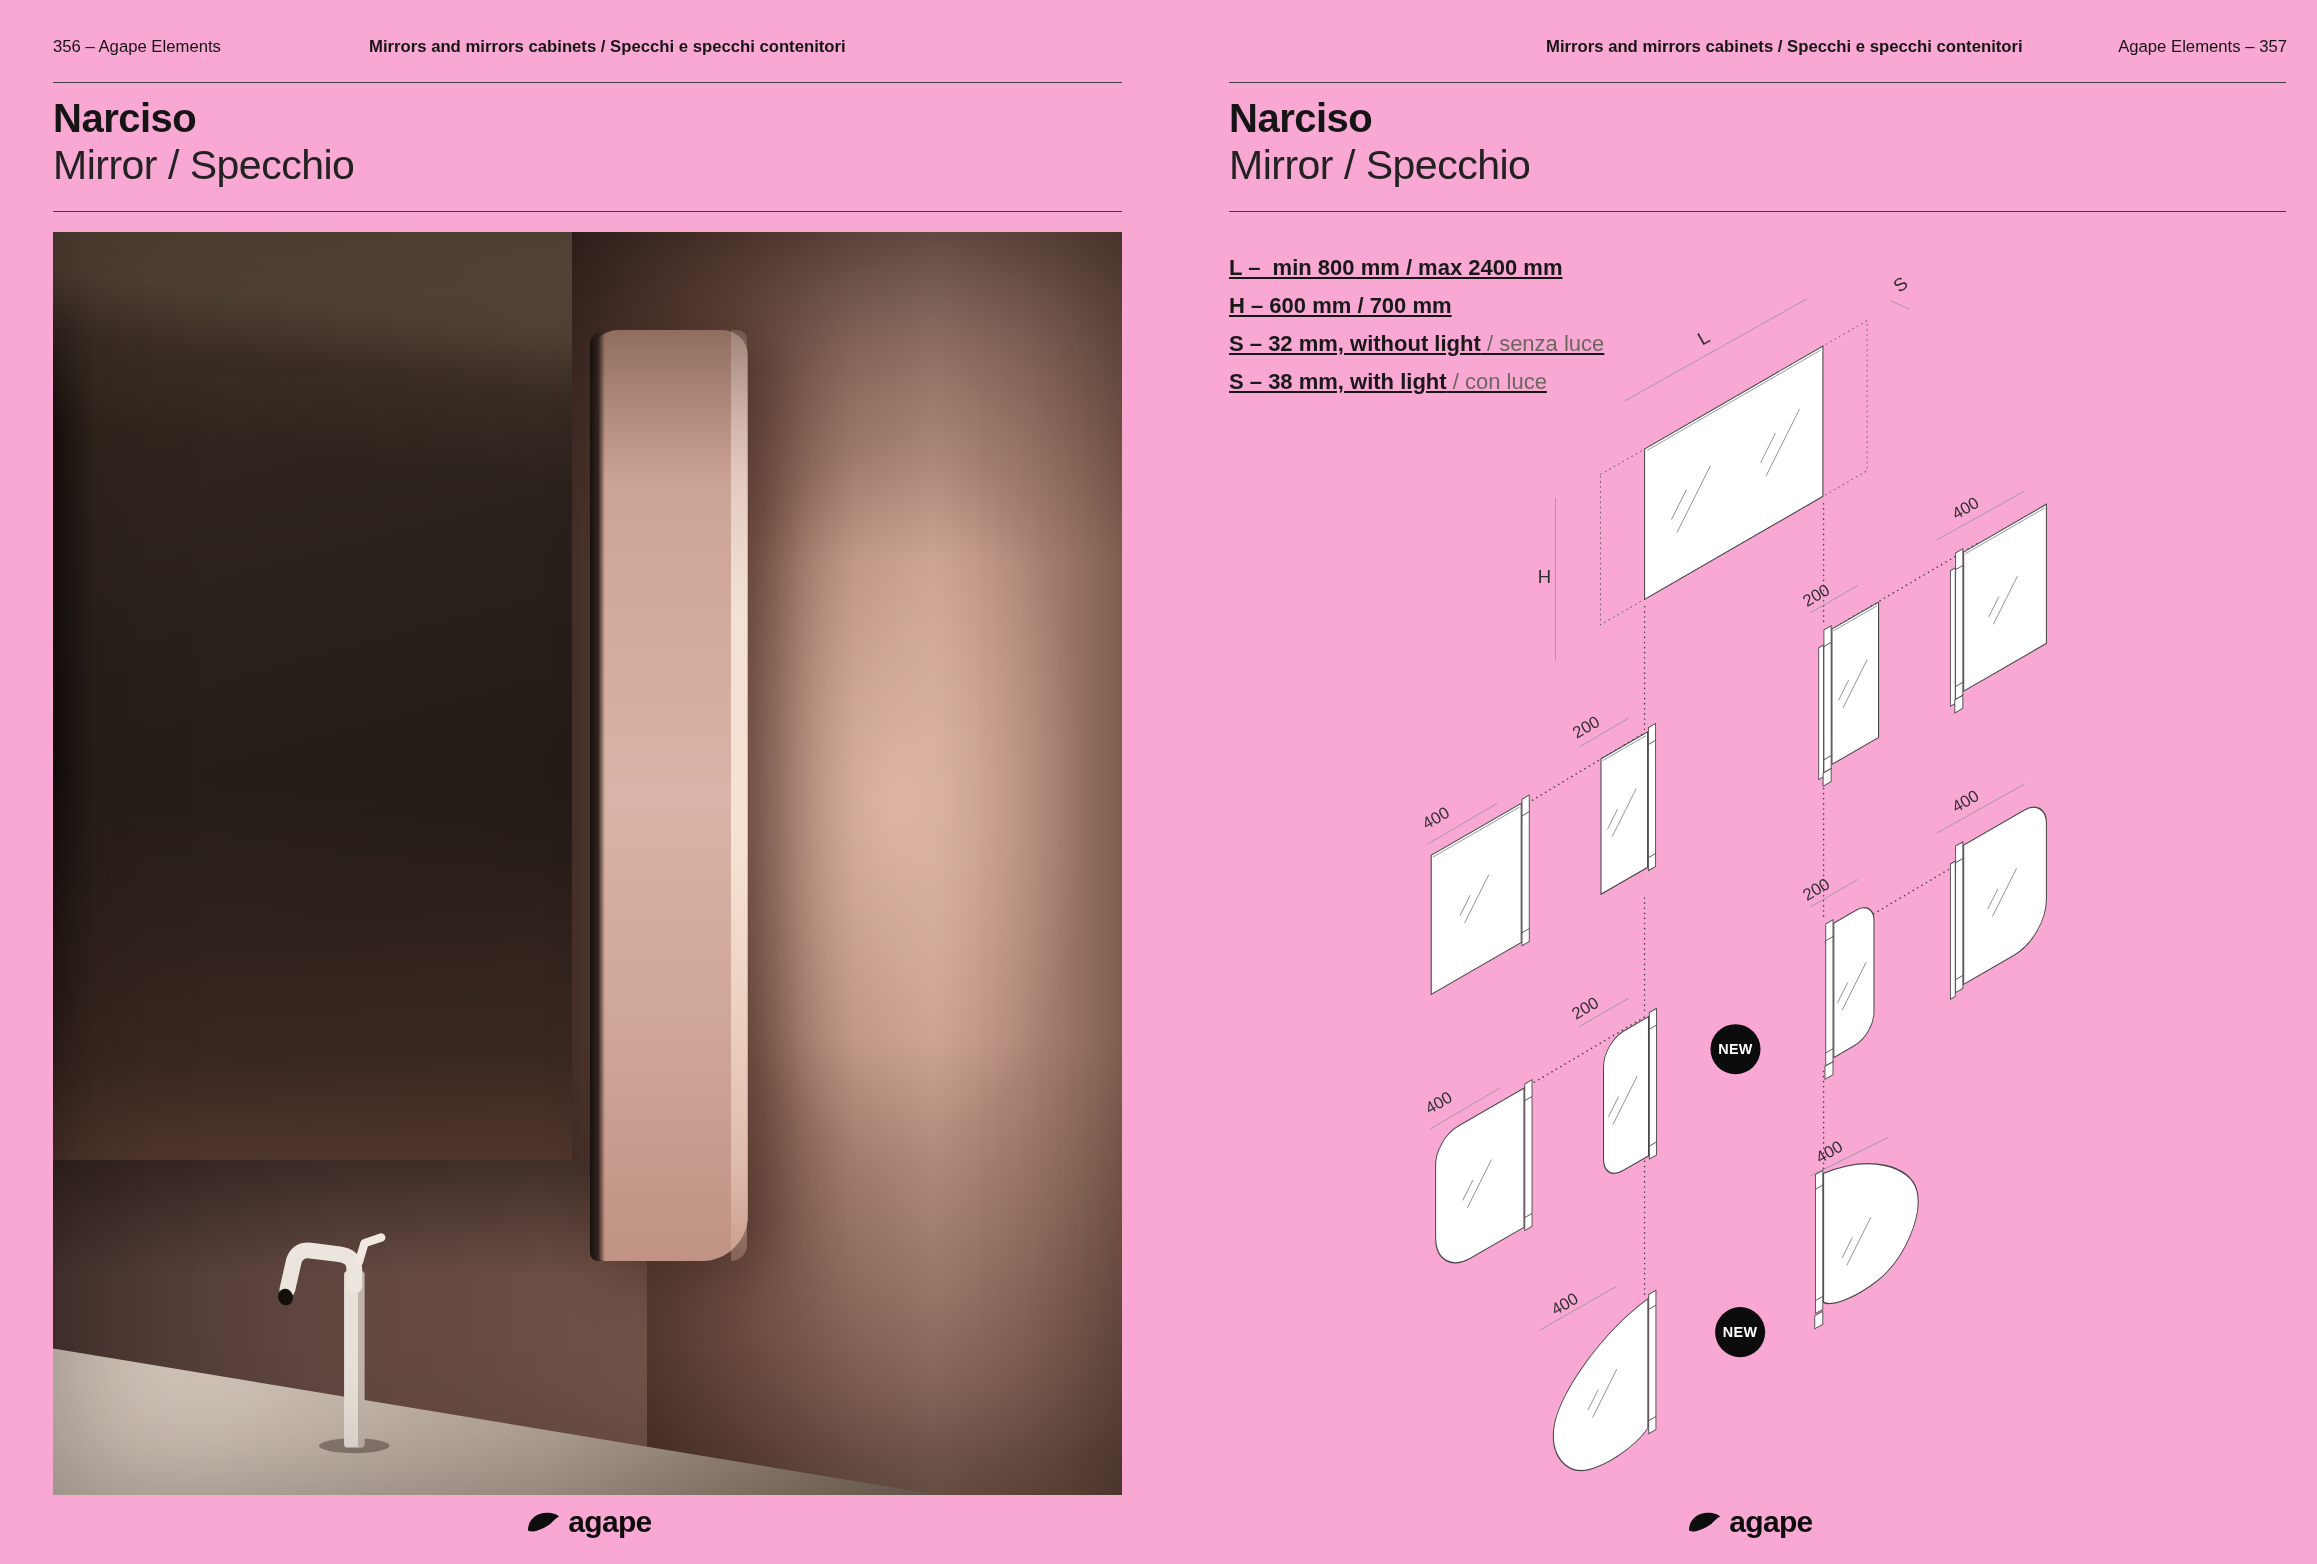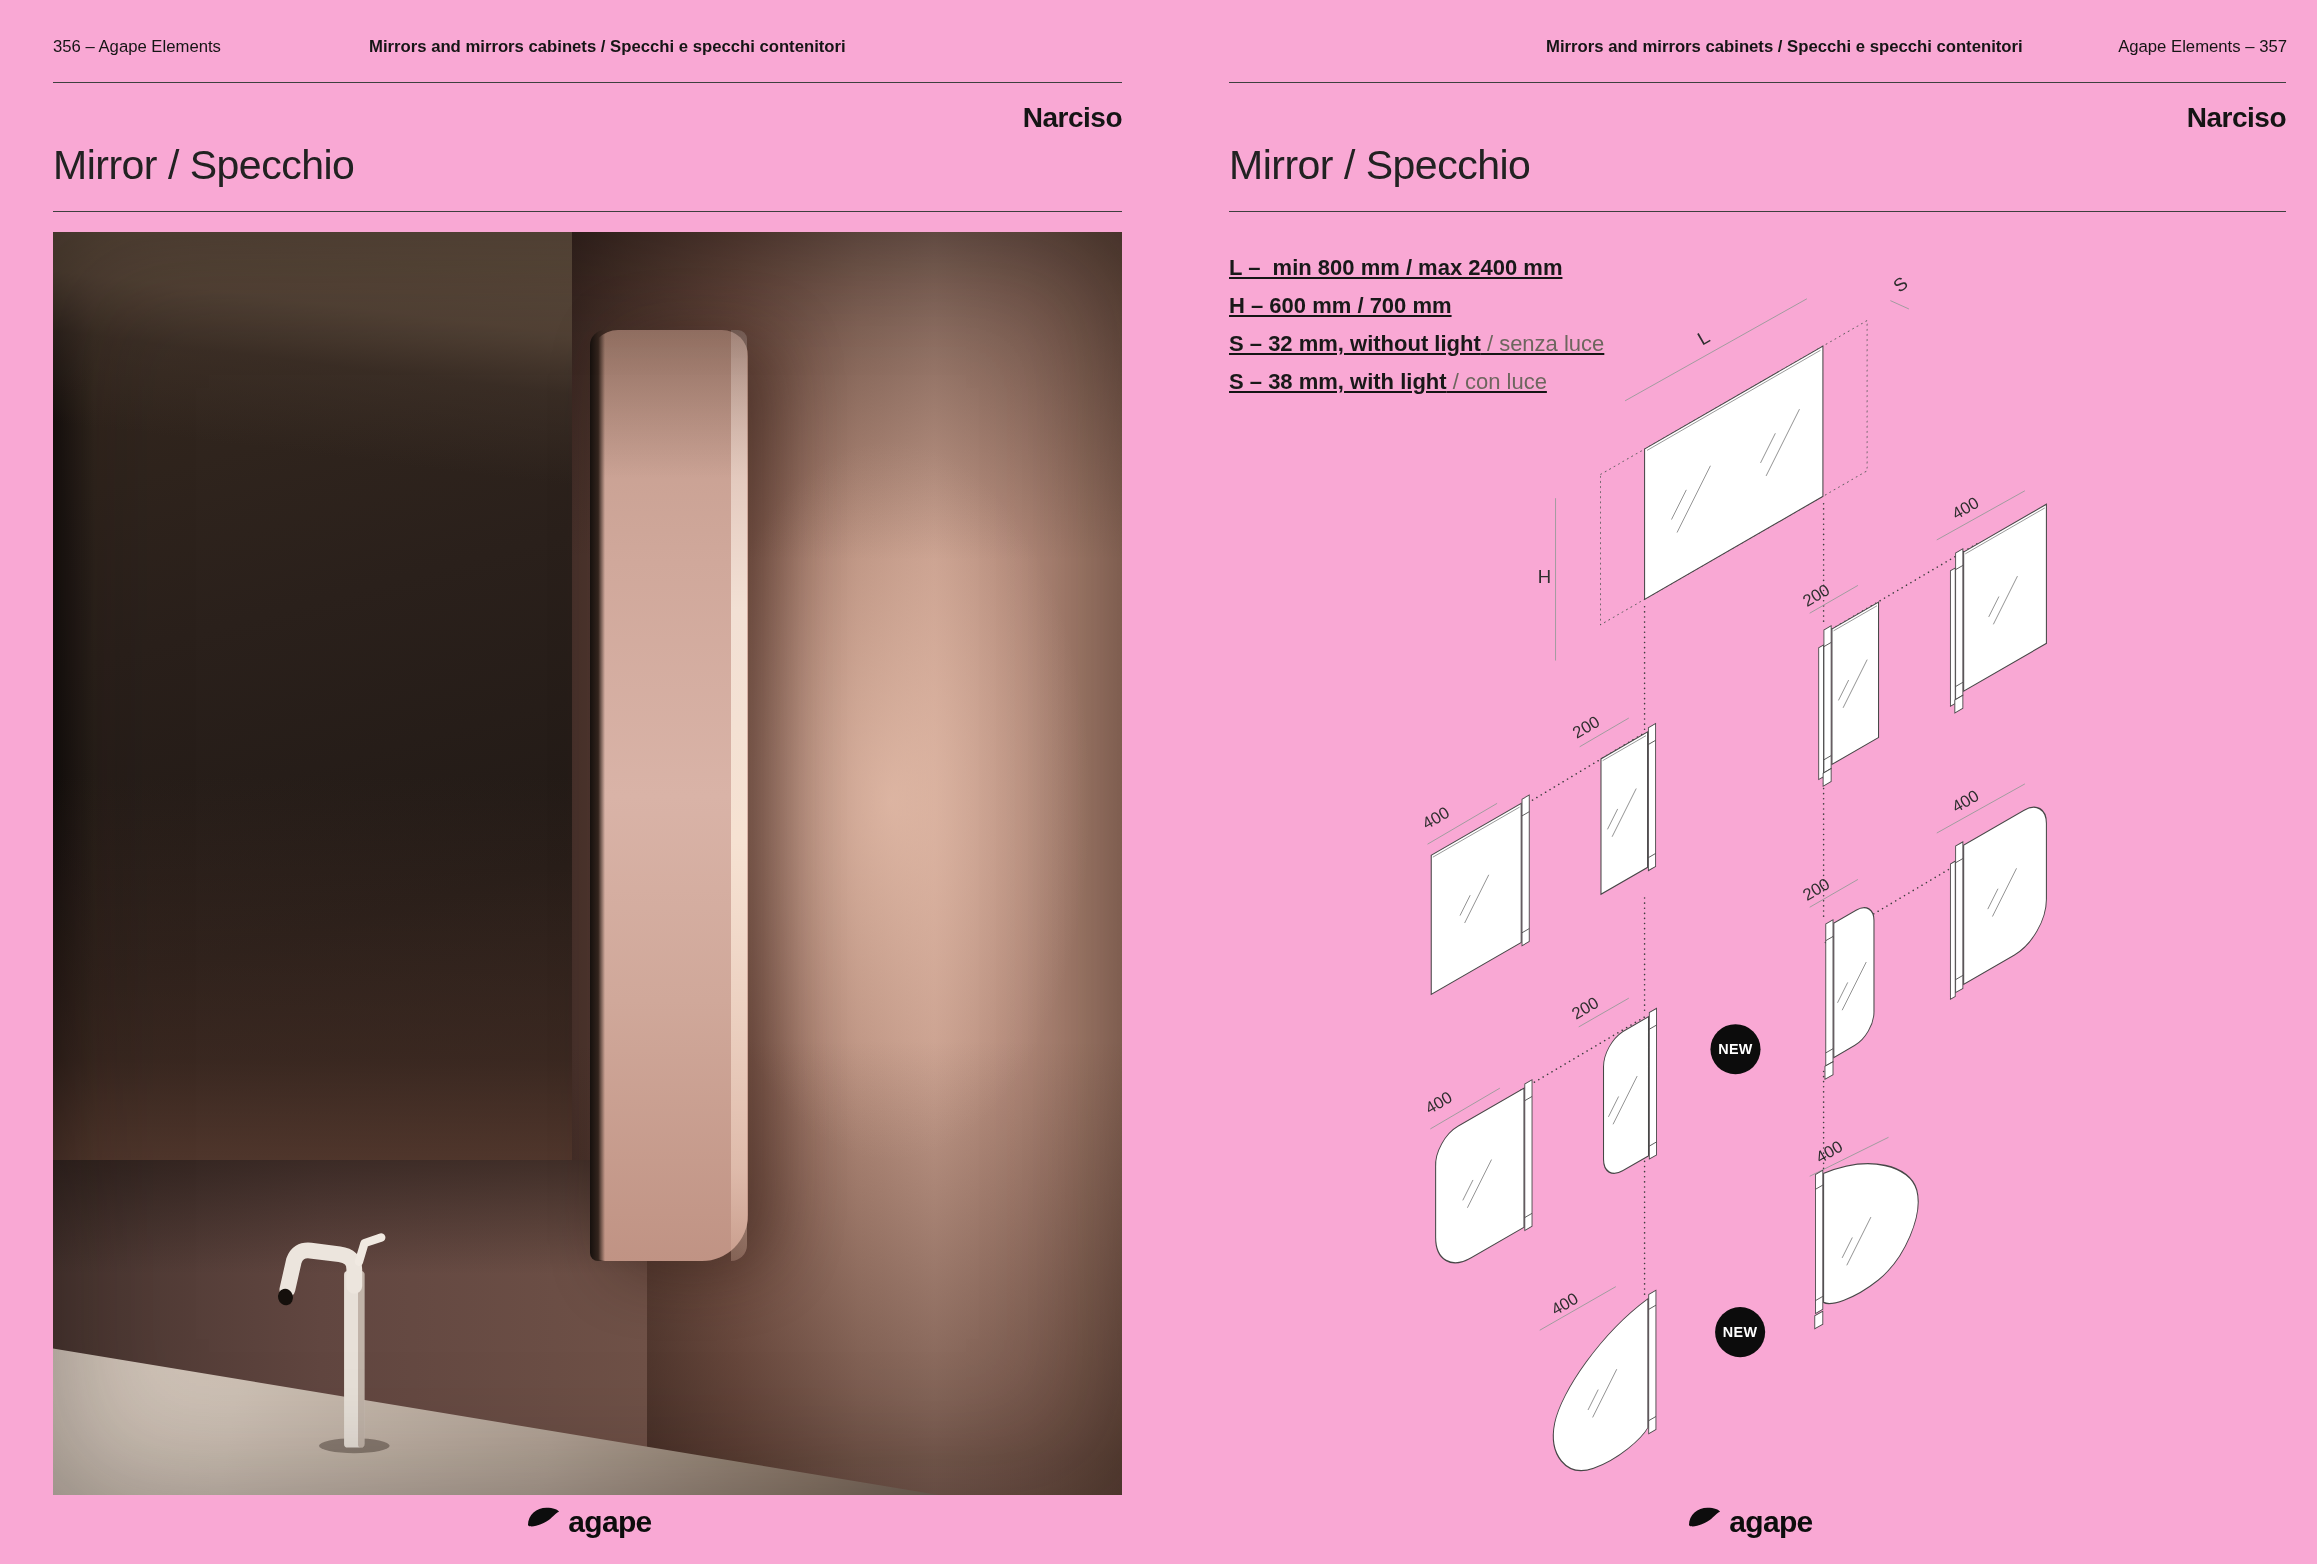--- a/index.html
+++ b/index.html
@@ -12,21 +12,21 @@
   #hdr-left-label{left:53px;}
   #hdr-left-section{left:369px;}
   #hdr-right-section{left:1546px;}
   #hdr-right-label{right:31px;}
 
   
   .titleblock{position:absolute;top:82px;height:130px;border-top:1.9px solid #3f3f3f;
               border-bottom:1.9px solid #3f3f3f;box-sizing:border-box;padding-top:11px;}
   #title-left{left:53px;width:1069px;}
   #title-right{left:1229px;width:1057px;}
-  .titleblock .t1{font-size:28px;font-weight:700;line-height:48px;letter-spacing:-0.5px;text-align:right;}
+  .titleblock .t1{font-size:40px;font-weight:700;line-height:48px;letter-spacing:-0.5px;}
   .titleblock .t2{font-size:41px;font-weight:400;line-height:46px;color:#222;letter-spacing:-0.5px;}
 
   
   .specs{position:absolute;left:1229px;top:249px;width:649px;}
   .spec-row{font-size:22px;line-height:38px;white-space:pre;text-decoration:underline;}
   .spec-row .main{font-weight:700;color:#191919;}
   .spec-row .note{font-weight:400;color:#6d665e;}
 
   
   .photo{position:absolute;left:53px;top:232px;width:1069px;height:1263px;overflow:hidden;
@@ -73,21 +73,21 @@
   .dot{fill:none;stroke:#3d3d3d;stroke-width:1.7;stroke-dasharray:.1 5.4;stroke-linecap:round;}
   .dim{stroke:#9b9b9b;stroke-width:1;fill:none;}
   .shine{stroke:#8a8a8a;stroke-width:1;fill:none;}
   .thin{stroke:#6a6a6a;stroke-width:.7;}
   .dlabel{font:18px "Liberation Sans",sans-serif;fill:#2e2e2e;}
   .dlabel-big{font:20px "Liberation Sans",sans-serif;fill:#2e2e2e;}
   .badge-circle{fill:#0c0c0c;}
   .badge-text{font:700 15.5px "Liberation Sans",sans-serif;fill:#ffffff;letter-spacing:.4px;}
 
   
-  .logo{position:absolute;top:1505px;display:flex;gap:8.3px;}
+  .logo{position:absolute;top:1505px;display:flex;align-items:center;gap:8.3px;}
   #logo-left{left:527px;}
   #logo-right{left:1688px;}
   .logo .word{font-size:30px;font-weight:700;letter-spacing:-0.7px;color:#0d0d0d;}
 </style>
 </head>
 <body>
 
 <div class="canvas">
 
   <div class="hdr" id="hdr-left-label">356 – Agape Elements</div>

